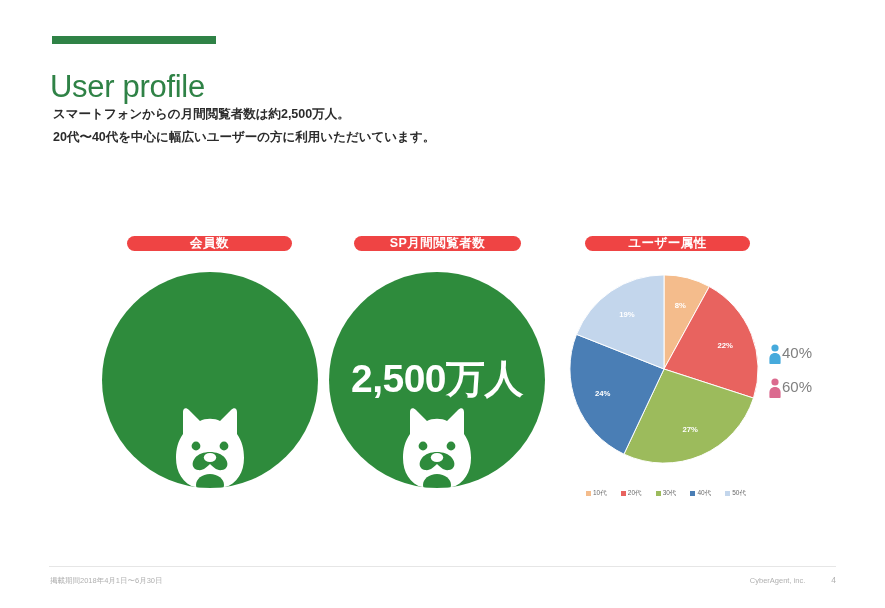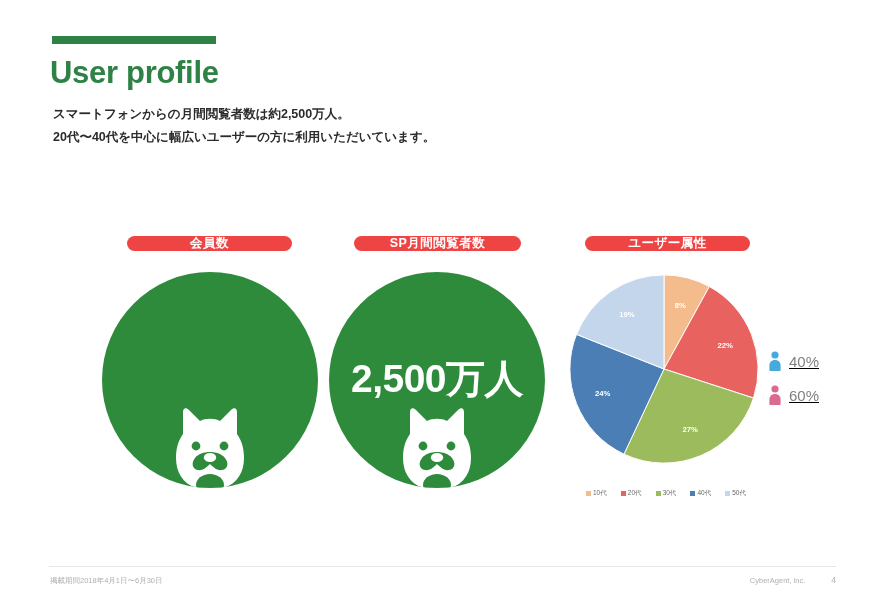--- a/index.html
+++ b/index.html
@@ -17,23 +17,23 @@
 
   
   .accent-bar {
     position: absolute;
     left: 52px; top: 36px;
     width: 164px; height: 8px;
     background: #2F8246;
   }
   .page-title {
     position: absolute;
-    left: 50px; top: 55px;
+    left: 50px; top: 69px;
     font-size: 31px;
-    font-weight: bold;
+    font-weight: normal;
     color: #2F8246;
     letter-spacing: -0.3px;
   }
   .subtitle-block {
     position: absolute;
     left: 53px; top: 103px;
     font-size: 12.5px;
     font-weight: bold;
     color: #2b2b2b;
     line-height: 1.85;
@@ -124,24 +124,21 @@
     white-space: nowrap;
   }
 
   
   .gender-legend {
     position: absolute;
     left: 768px; top: 344px;
   }
   .gender-row {
     display: flex;
-    align-items: center;
     height: 34px;
-    gap: 7px;
-    text-decoration: underline;
   }
   .gender-icon { width: 14px; height: 20px; display: block; }
   .gender-value {
     font-size: 15px;
     color: #808080;
   }
 
   
   .footer-rule {
     position: absolute;

